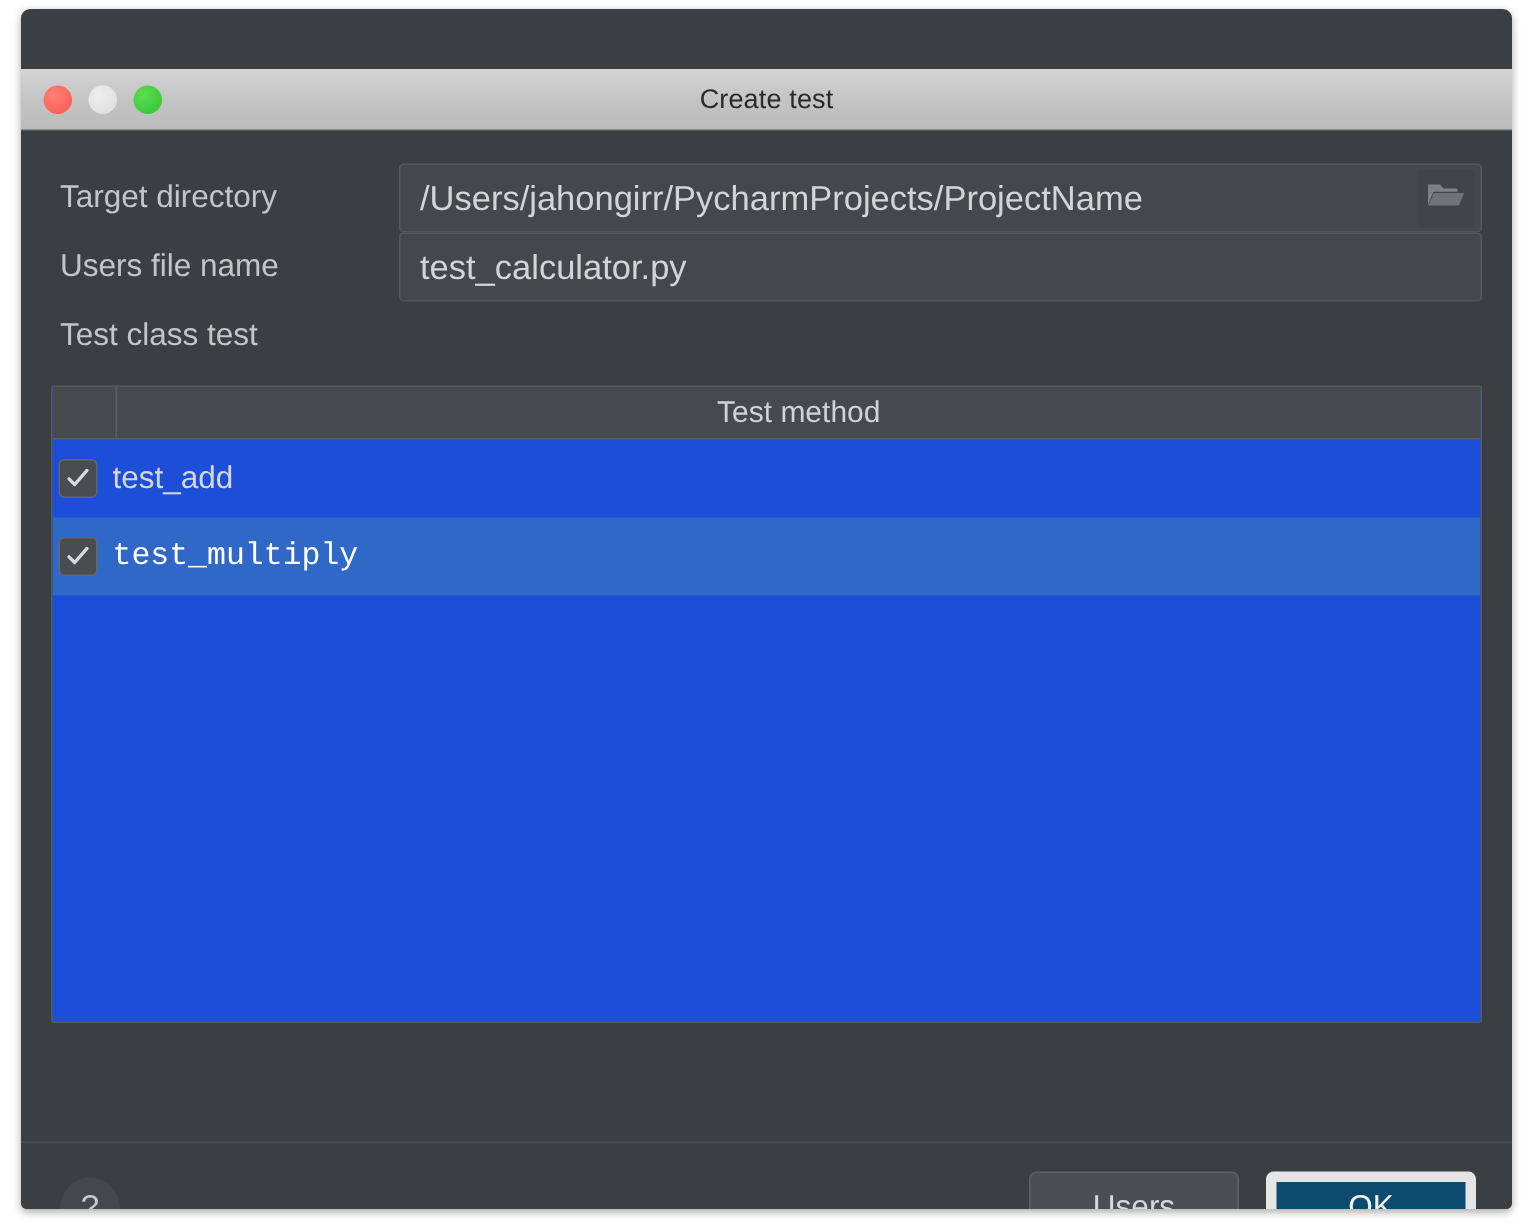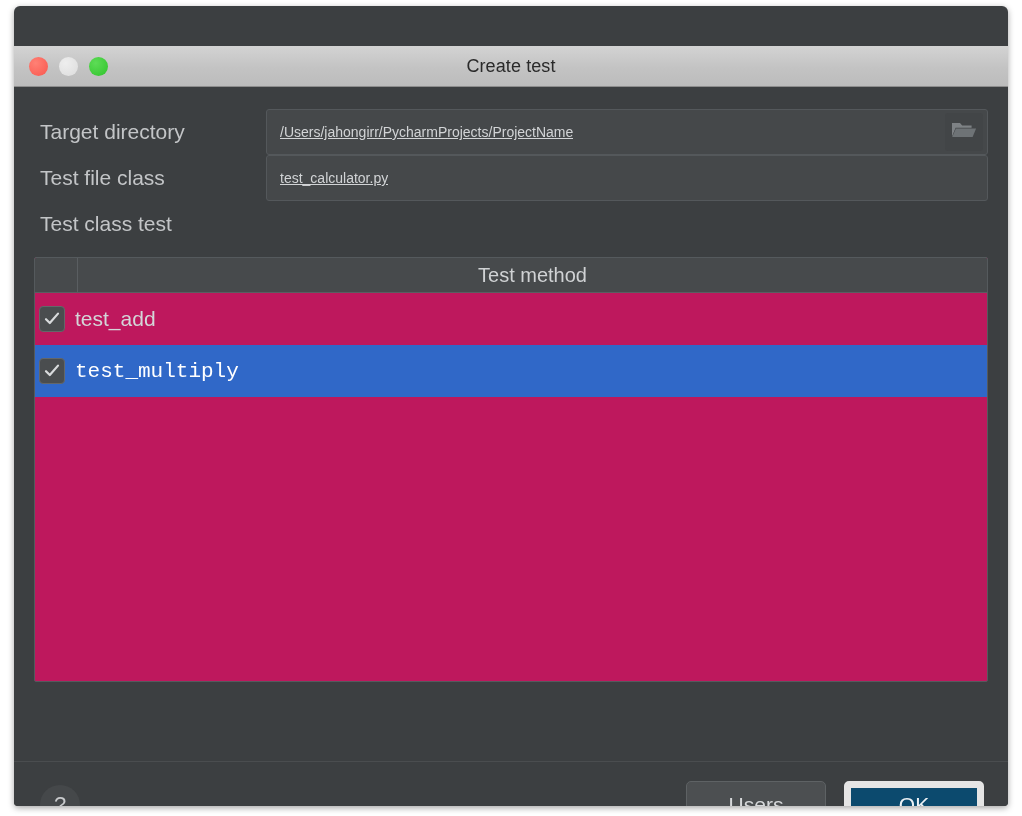--- a/index.html
+++ b/index.html
@@ -91,46 +91,45 @@
     flex: 1 1 auto;
     height: 46px;
     background: #45484a;
     border: 1px solid #54585b;
     border-radius: 3px;
     display: flex;
     align-items: center;
     box-sizing: border-box;
   }
   .field-value {
-    font-size: 14px;
+    font-size: 23px;
     color: #d2d4d6;
     padding-left: 13px;
     white-space: nowrap;
     overflow: hidden;
-    text-decoration: underline;
   }
   .browse-btn {
     position: absolute;
     right: 4px;
     top: 3px;
     width: 38px;
     height: 38px;
     display: flex;
     align-items: center;
     justify-content: center;
     border-radius: 3px;
     background: #424547;
   }
 
   
   #table-wrap {
     margin: 10px 20px 0 20px;
     border: 1px solid #555a5d;
     border-radius: 2px;
-    background: #be185d;
+    background: #1d4ed8;
     height: 425px;
     box-sizing: border-box;
     overflow: hidden;
   }
   #table-header {
     display: flex;
     height: 34px;
     background: #474a4c;
     border-bottom: 1px solid #5a5e61;
   }
@@ -251,21 +250,21 @@
               <svg width="26" height="20" viewBox="0 0 26 20">
                 <path d="M1 3 h8 l2.2 2.6 h9.4 v2.2 H4.6 L1 16.6 Z" fill="#7e8285"></path>
                 <path d="M4.9 8.6 h20.2 L21.6 17 H1.2 Z" fill="#6e7376"></path>
               </svg>
             </span>
           </div>
         </div>
       </div>
 
       <div class="form-row">
-        <div class="form-label">Test file class</div>
+        <div class="form-label">Users file name</div>
         <div class="field">
           <div class="field-value">test_calculator.py</div>
         </div>
       </div>
 
       <div class="form-row">
         <div class="form-label">Test class test</div>
       </div>
 
     </div>

